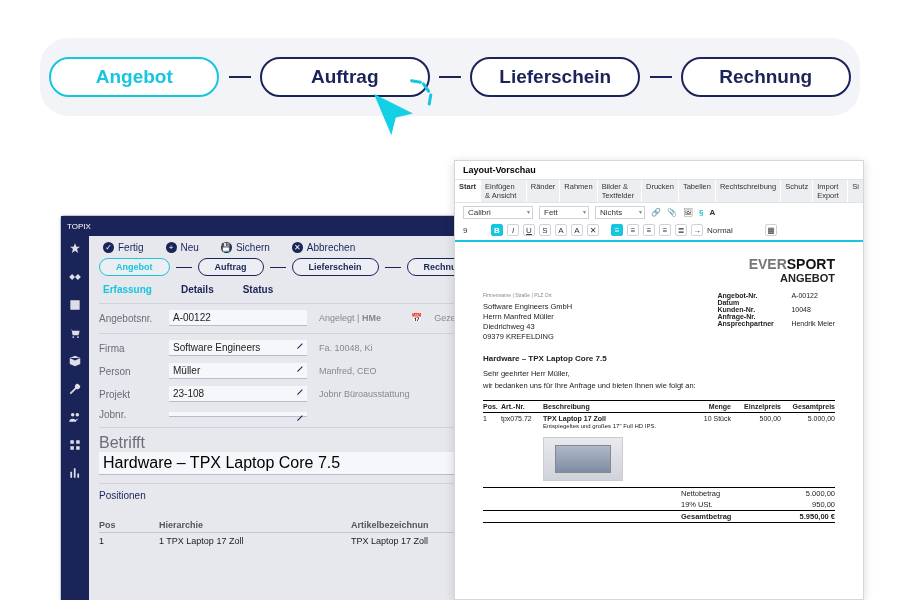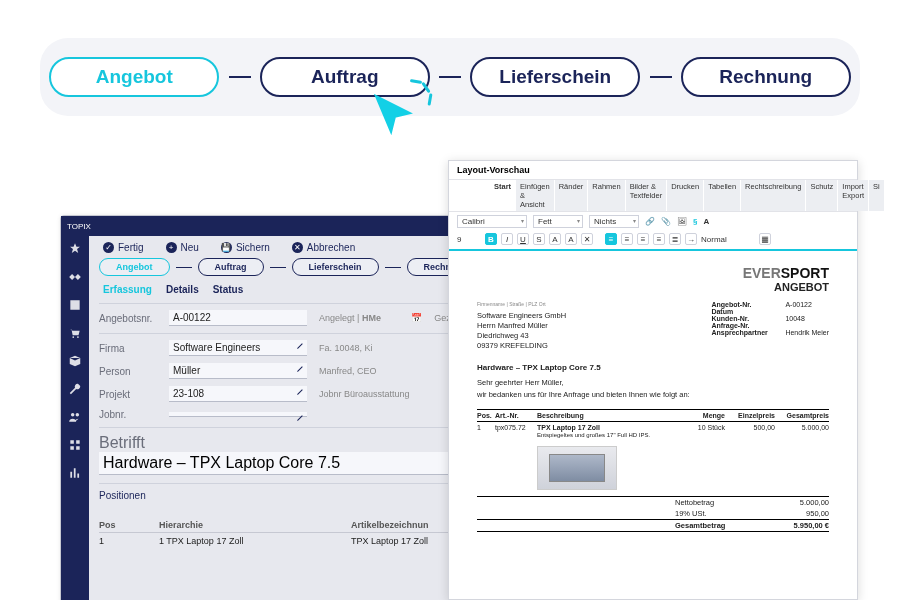--- a/index.html
+++ b/index.html
@@ -24,43 +24,43 @@
   .app-toolbar { height: 22px; display: flex; align-items: center; gap: 22px; padding-left: 42px; font-size: 10px; color: #1b2459; }
   .tb-item { display: flex; align-items: center; gap: 4px; }
   .tb-ico { width: 11px; height: 11px; border-radius: 50%; background: #1b2459; color:#fff; font-size:8px; display:flex; align-items:center; justify-content:center; }
   .sidebar { position: absolute; left: 0; top: 20px; bottom: 0; width: 28px; background: #1b2459; display: flex; flex-direction: column; align-items: center; padding-top: 6px; gap: 14px; }
   .sbico { width: 14px; height: 14px; fill: #fff; opacity: .85; }
   .app-body { position: absolute; left: 28px; top: 42px; right: 0; padding: 0 10px; }
   .pillrow { display: flex; align-items: center; gap: 6px; margin-bottom: 8px; }
   .mini-pill { height: 18px; padding: 0 16px; border-radius: 10px; border: 1.5px solid #1b2459; font-size: 9px; font-weight: 600; color: #1b2459; display: flex; align-items: center; background:#eceef4; }
   .mini-pill.active { border-color: #16c6dd; color: #16c6dd; }
   .mini-conn { width: 16px; height: 1px; background: #1b2459; }
-  .subtabs { display: flex; gap: 14px; font-size: 10px; font-weight: 700; color: #1b2459; margin: 6px 0 8px 4px; }
+  .subtabs { display: flex; gap: 29px; font-size: 10px; font-weight: 700; color: #1b2459; margin: 6px 0 8px 4px; }
   .subtabs span:first-child { color:#16c6dd; }
   .frow { display: flex; align-items: center; font-size: 10px; color: #555; margin-bottom: 7px; }
   .frow .lbl { width: 70px; color:#6a6d7a; }
   .frow .val { width: 138px; padding: 2px 4px; background: #f6f7fb; border-bottom: 1px solid #b8bcc9; color: #222; position: relative; }
   .pen { position: absolute; right: 2px; top: 1px; width: 9px; height: 9px; }
   .frow .aside { margin-left: 12px; color: #888; font-size: 9px; }
   .sep { height: 1px; background: #cfd2dc; margin: 6px 0; }
   .betr { display: flex; font-size: 16px; margin: 6px 0 8px; flex-direction: column; }
   .betr .lbl { width: 70px; color:#6a6d7a; }
   .betr .val { flex:1; padding: 2px 4px; background: #f6f7fb; border-bottom: 1px solid #b8bcc9; }
   .poshdr { font-size: 10px; font-weight: 400; color:#1b2459; margin-top: 4px; margin-bottom: 17px; }
   .postbl { font-size: 9px; }
   .postbl .thead, .postbl .trow { display: flex; gap: 32px; }
   .postbl .thead { color:#555; font-weight:700; border-bottom:1px solid #c6c8d2; padding:2px 0; }
   .postbl .trow { padding:3px 0; color:#222; }
   .postbl .c1{width:28px;} .postbl .c2{width:160px;} .postbl .c3{flex:1;}
 
   
-  .doc { position: absolute; top: 160px; right: 42px; width: 410px; height: 440px; background: #fff; border: 1px solid #d4d6dd; box-shadow: 0 2px 10px rgba(0,0,0,.15); }
+  .doc { position: absolute; top: 160px; right: 36px; width: 410px; height: 440px; background: #fff; border: 1px solid #d4d6dd; box-shadow: 0 2px 10px rgba(0,0,0,.15); }
   .doc-hdr { border-bottom: 2px solid #16c6dd; }
   .doc-title { font-size: 9px; font-weight: 700; padding: 4px 8px; }
-  .ribbon { display: flex; gap: 1px; font-size: 7.5px; border-top:1px solid #e2e3e8;padding-left:41px; }
+  .ribbon { display: flex; gap: 1px; font-size: 7.5px; border-top:1px solid #e2e3e8; }
   .ribbon span { padding: 2px 4px; background: #eceef2; color:#333; }
   .ribbon span:first-child { background:#fff; font-weight:700; }
   .fontbar { display:flex; align-items:center; gap:6px; font-size:8px; padding:3px 8px; border-top:1px solid #e2e3e8; color:#333; }
   .fontbar .sel { border:1px solid #cfd2dc; padding:1px 14px 1px 4px; background:#fff; position:relative; }
   .fontbar .sel::after{content:"▾"; position:absolute; right:2px; font-size:6px; color:#888;}
   .iconrow { display:flex; align-items:center; gap:4px; font-size:8px; padding:2px 8px 4px; color:#333; flex-wrap: nowrap;}
   .iconrow .b { width:12px; height:12px; border:1px solid #cfd2dc; display:flex; align-items:center; justify-content:center; border-radius:2px; font-size:8px; }
   .iconrow .b.blue { background:#16c6dd; color:#fff; border-color:#16c6dd; }
   .page { padding: 14px 28px; font-size: 8px; color:#222; }
   .logo { text-align:right; font-size:14px; font-weight:700; }

